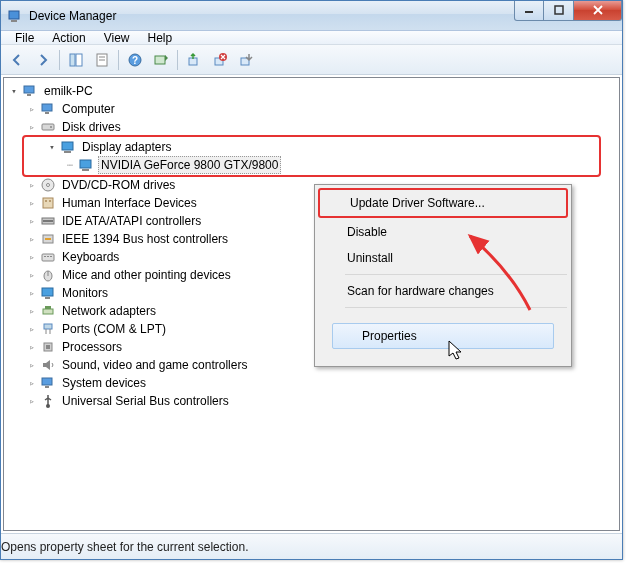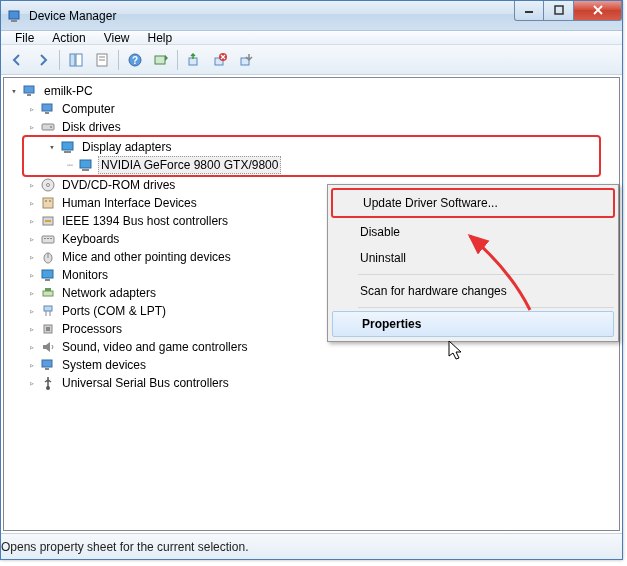--- a/index.html
+++ b/index.html
@@ -144,45 +144,45 @@
     border-radius: 4px;
     padding: 1px 2px;
     margin: -1px 16px;
   }
   .selected {
     background: #f0f0f0;
     border: 1px dotted #999;
   }
   .context-menu {
     position: absolute;
-    left: 327px;
+    left: 314px;
     top: 184px;
-    width: 292px;
+    width: 258px;
     background: #f0f0f0;
     border: 1px solid #979797;
     box-shadow: 2px 2px 4px rgba(0,0,0,0.3);
     padding: 2px;
     font-size: 12px;
   }
   .ctx-item {
     padding: 6px 10px 6px 30px;
     color: #000;
   }
   .ctx-item.highlighted {
     border: 2px solid #e63232;
     border-radius: 3px;
     margin: 1px;
   }
   .ctx-item.hover {
     background: linear-gradient(to bottom,#eef5fd,#d8e9fb);
     border: 1px solid #a8cbee;
     border-radius: 2px;
-    margin: 2px;
+    margin: 15px;
     padding: 5px 9px 5px 29px;
-    font-weight: bold;
+    font-weight: normal;
   }
   .ctx-sep {
     height: 1px;
     background: #d7d7d7;
     margin: 3px 2px 3px 28px;
   }
   .statusbar {
     height: 26px;
     background: linear-gradient(to bottom,#f6f9fc,#e4edf6);
     border-top: 1px solid #c8d4e0;
@@ -379,20 +379,30 @@
         <span class="node-icon">
             <svg width="16" height="16">
               <rect x="3" y="3" width="10" height="10" fill="#e8d8b8" stroke="#a8885a"></rect>
               <circle cx="6" cy="6" r="1" fill="#a8885a"></circle>
               <circle cx="10" cy="6" r="1" fill="#a8885a"></circle>
             </svg>
           </span>
         <span class="node-label">Human Interface Devices</span>
       </div>
 
+      <div class="node indent1">
+        <span class="expander closed"></span>
+        <span class="node-icon">
+            <svg width="16" height="16">
+              <rect x="2" y="5" width="12" height="6" fill="#c8c8c8" stroke="#777"></rect>
+              <rect x="3" y="7" width="10" height="2" fill="#777"></rect>
+            </svg>
+          </span>
+        <span class="node-label">IDE ATA/ATAPI controllers</span>
+      </div>
 
       <div class="node indent1">
         <span class="expander closed"></span>
         <span class="node-icon">
             <svg width="16" height="16">
               <rect x="3" y="4" width="10" height="8" fill="#d8d8d8" stroke="#888"></rect>
               <path d="M5 8 L11 8" stroke="#e0a030" stroke-width="2"></path>
             </svg>
           </span>
         <span class="node-label">IEEE 1394 Bus host controllers</span>

